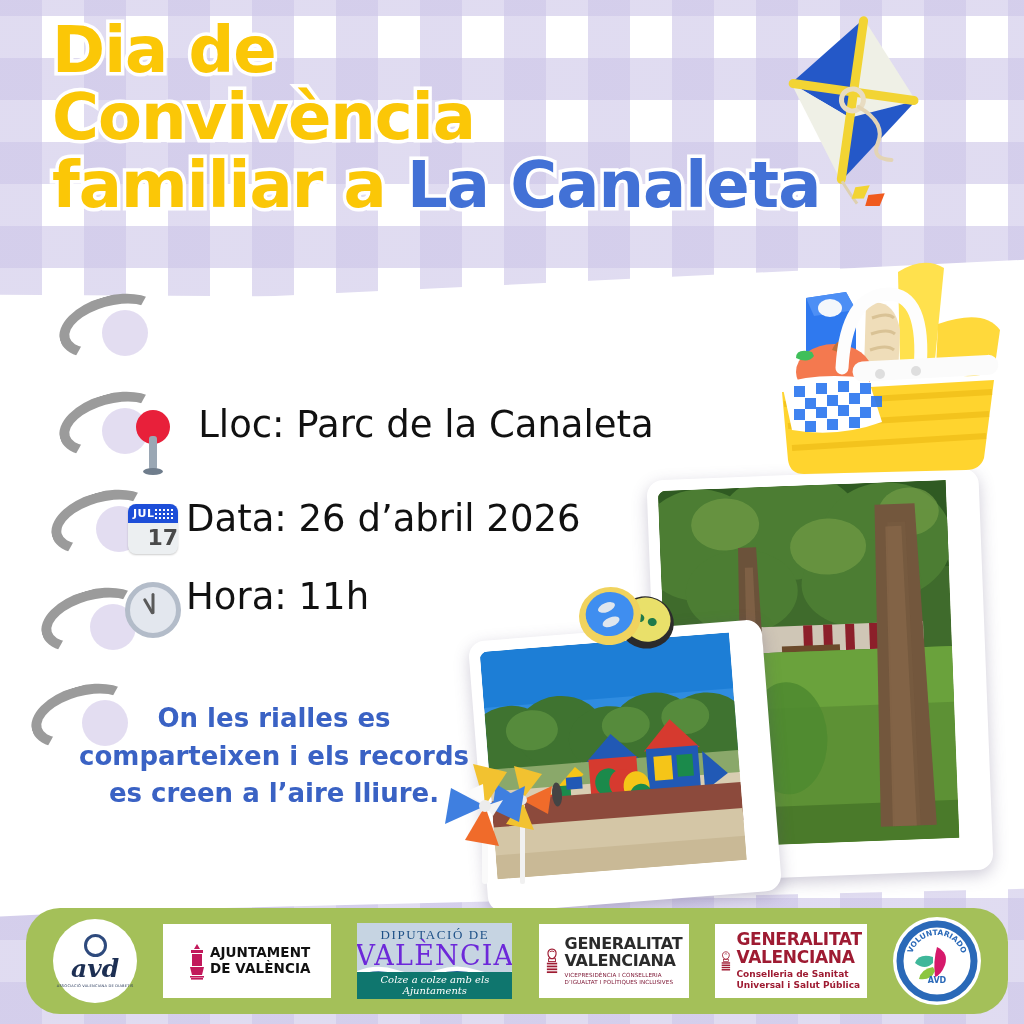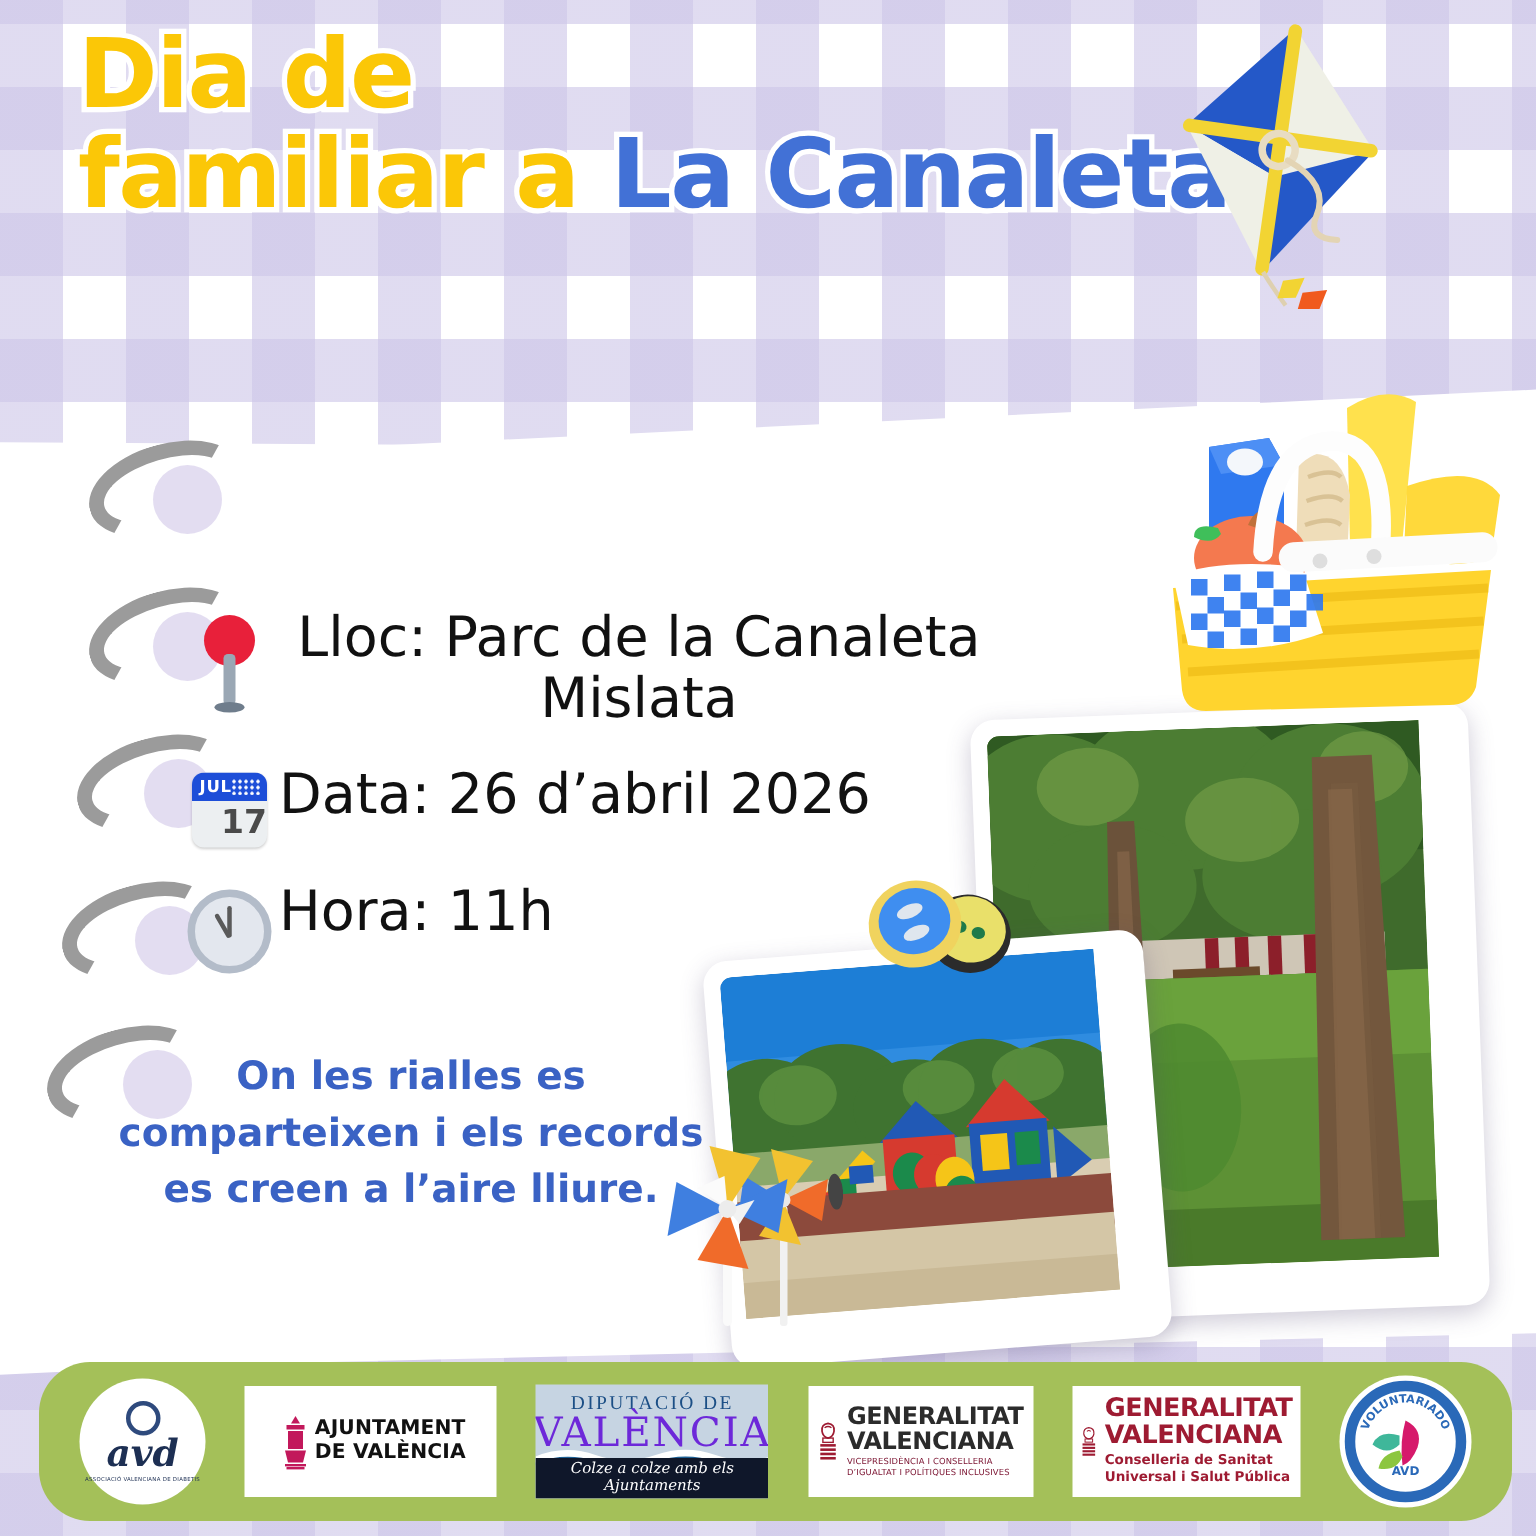--- a/index.html
+++ b/index.html
@@ -126,21 +126,21 @@
   .avd-word{font-family:"DejaVu Serif","Liberation Serif",serif;font-style:italic;font-size:25px;color:#1d2f53;line-height:.9;font-weight:bold;}
   .avd-sub{font-size:3.6px;color:#1d2f53;letter-spacing:.2px;margin-top:3px;text-align:center;}
 
   .logo-ajt{width:152px;height:74px;padding:0 8px;gap:0;}
   .ajt-txt{font-size:13.5px;font-weight:bold;color:#111;line-height:1.15;letter-spacing:.1px;}
 
   .logo-dip{width:155px;height:76px;background:#c6d4e2;flex-direction:column;justify-content:flex-start;padding-top:4px;box-sizing:border-box;position:relative;overflow:hidden;}
   .dip-1{font-family:Liberation Serif, serif;font-size:13px;letter-spacing:1.6px;color:#1c4f86;}
   .dip-2{font-family:"DejaVu Serif","Liberation Serif",serif;font-size:27px;letter-spacing:1.2px;color:#6d28d9;line-height:1;margin-top:-1px;}
   .dip-wave{position:absolute;left:0;bottom:22px;width:100%;height:14px;}
-  .dip-3{position:absolute;left:0;bottom:0;width:100%;background:#0f172a;color:#fff;font-family:"DejaVu Serif","Liberation Serif",serif;font-style:italic;font-size:10px;text-align:center;padding:2px 0 3px;}
+  .dip-3{position:absolute;left:0;bottom:0;width:100%;background:#0f766e;color:#fff;font-family:"DejaVu Serif","Liberation Serif",serif;font-style:italic;font-size:10px;text-align:center;padding:2px 0 3px;}
 
   .logo-gv1{width:150px;height:74px;gap:5px;padding:0 5px;box-sizing:border-box;}
   .gv-txt{line-height:1;}
   .gv-big{font-size:16px;font-weight:bold;color:#2b2b2b;letter-spacing:-.3px;line-height:1.02;}
   .gv-small{font-size:5.6px;color:#7a1230;margin-top:3px;line-height:1.25;letter-spacing:.1px;}
 
   .logo-gv2{width:152px;height:74px;gap:5px;padding:0 5px;box-sizing:border-box;}
   .gv2-big{font-size:17px;font-weight:bold;color:#9e1b32;letter-spacing:-.3px;line-height:1.04;}
   .gv2-small{font-size:9px;font-weight:bold;color:#9e1b32;margin-top:3px;line-height:1.2;}
 
@@ -382,36 +382,36 @@
           <polygon points="0,0 -20,-14 -2,-22" fill="#fbfbfb"></polygon>
           <polygon points="0,0 18,-6 8,10" fill="#f2f2f2"></polygon>
           <circle cx="0" cy="0" r="6" fill="#ececec"></circle>
         </g>
       </g>
     </svg>
   </div>
 
   <div class="title-block">
     <div class="tl">Dia de</div>
+    <div class="tl">Convivència</div>
     <div class="tl t3"><span>familiar a </span><span class="accent">La Canaleta</span></div>
   </div>
 
   <div class="info">
 
     <div class="row loc">
       <div class="ic">
         <div class="pin">
             <div class="head"></div>
             <div class="stem"></div>
             <div class="base"></div>
           </div>
       </div>
       <div class="tx">
         <span>Lloc: Parc de la Canaleta</span><br>
-        <span>Mislata</span>
       </div>
     </div>
 
     <div class="row date">
       <div class="ic">
         <div class="cal">
           <div class="top">
               <span>JUL</span>
               <span class="dots"></span>
             </div>

